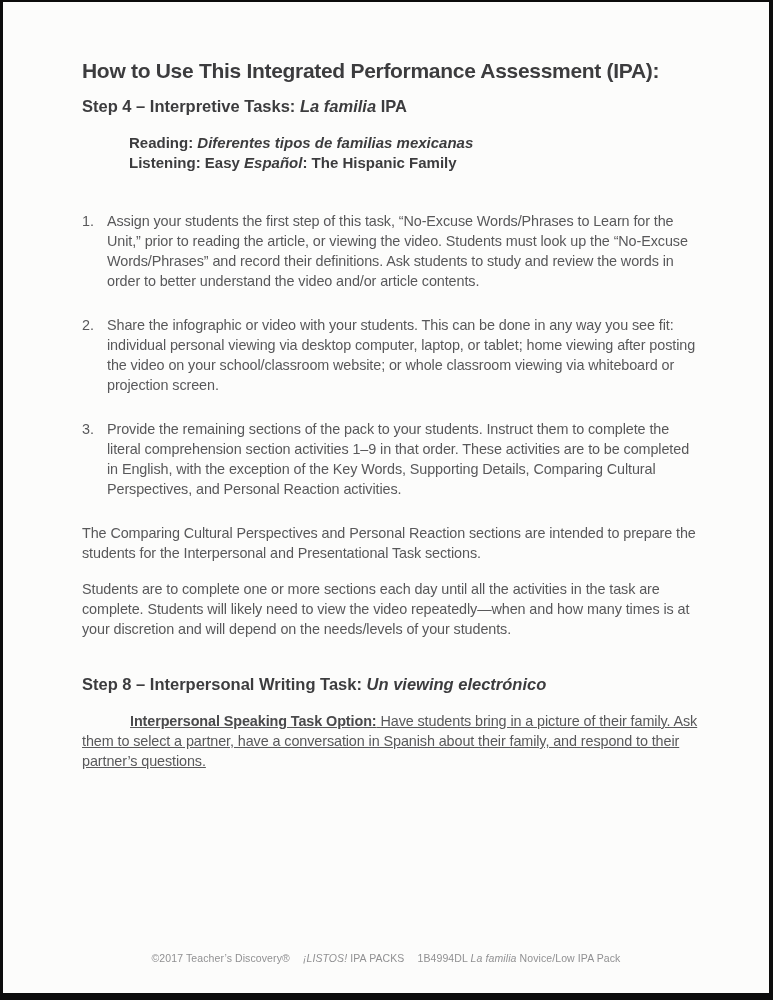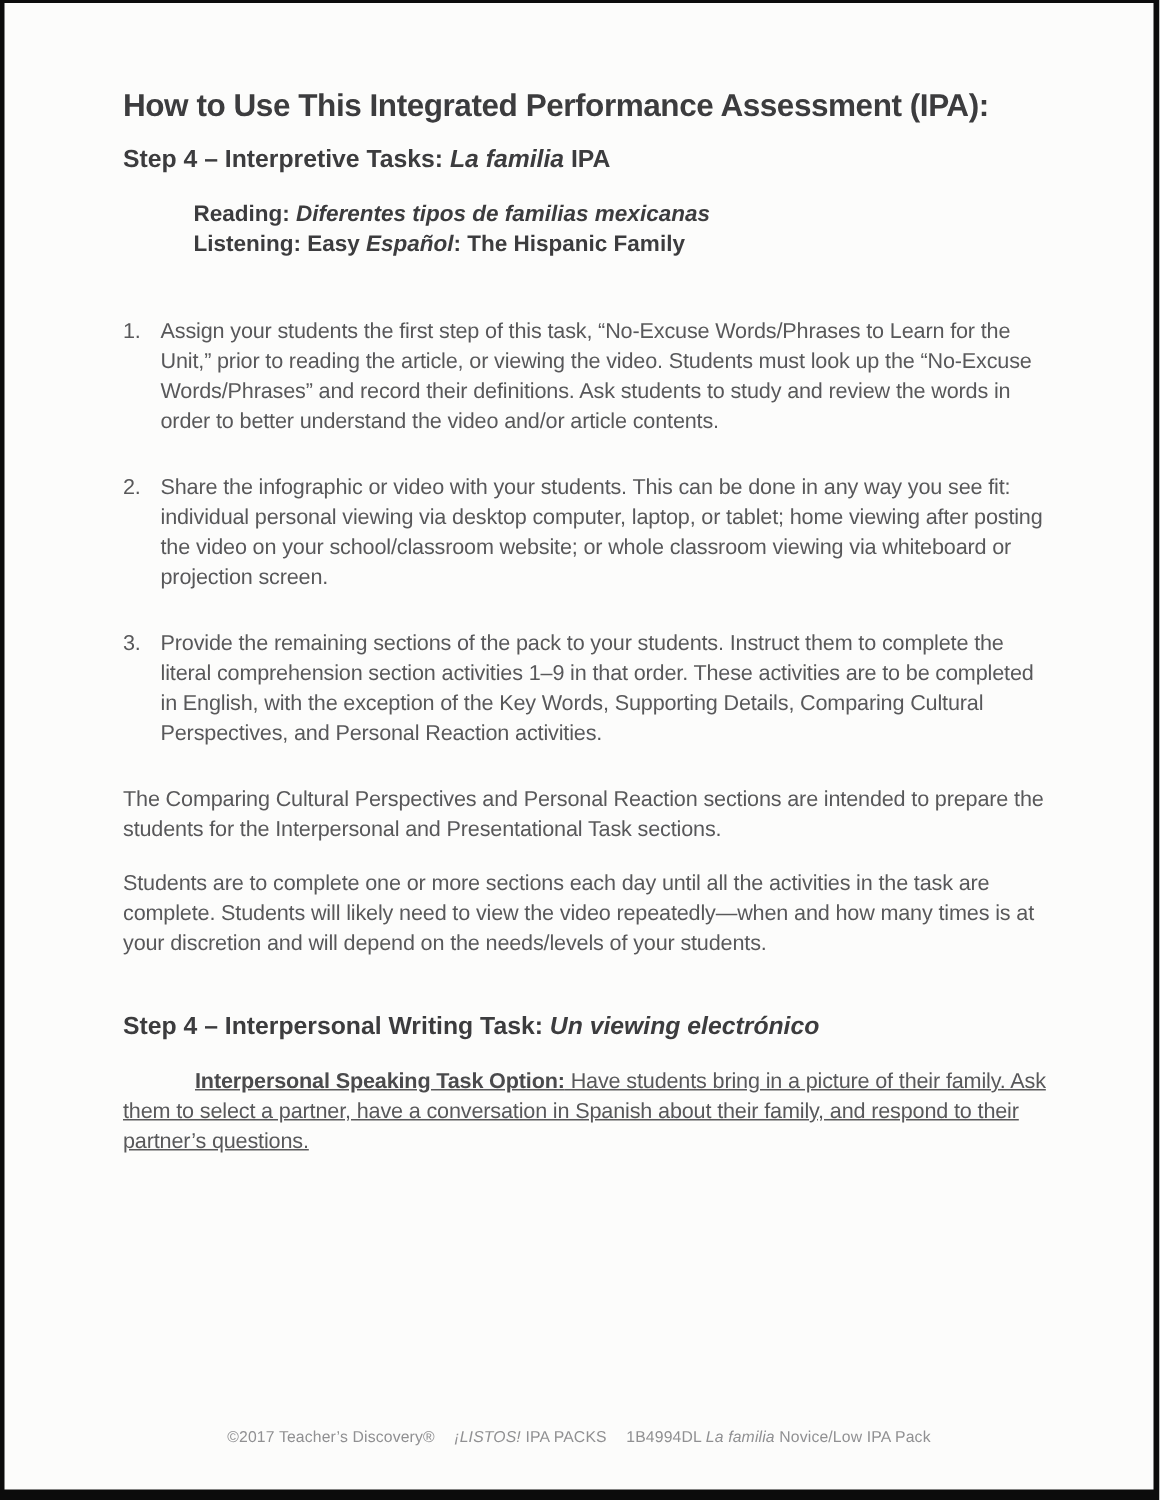--- a/index.html
+++ b/index.html
@@ -110,21 +110,21 @@
       <div class="list-item">
         <div class="item-number">3.</div>
         <div class="item-text">Provide the remaining sections of the pack to your students. Instruct them to complete the literal comprehension section activities 1–9 in that order. These activities are to be completed in English, with the exception of the Key Words, Supporting Details, Comparing Cultural Perspectives, and Personal Reaction activities.</div>
       </div>
     </div>
 
     <p class="para body-text">The Comparing Cultural Perspectives and Personal Reaction sections are intended to prepare the students for the Interpersonal and Presentational Task sections.</p>
 
     <p class="para para-pacing body-text">Students are to complete one or more sections each day until all the activities in the task are complete. Students will likely need to view the video repeatedly—when and how many times is at your discretion and will depend on the needs/levels of your students.</p>
 
-    <h2 class="step-heading step2-heading"><span>Step 4 – Interpersonal Writing Task: </span><span class="it">Un viewing electrónico</span></h2>
+    <h2 class="step-heading step2-heading"><span>Step 8 – Interpersonal Writing Task: </span><span class="it">Un viewing electrónico</span></h2>
 
 
     <p class="para para-option body-text"><span class="bold-lead">Interpersonal Speaking Task Option:</span><span> Have students bring in a picture of their family. Ask them to select a partner, have a conversation in Spanish about their family, and respond to their partner’s questions.</span></p>
 
   </div>
 
   <div class="footer">
     <span class="seg">©2017 Teacher’s Discovery®</span>
     <span class="seg"><span class="it">¡LISTOS!</span><span> IPA PACKS</span></span>
     <span class="seg"><span>1B4994DL </span><span class="it">La familia</span><span> Novice/Low IPA Pack</span></span>

